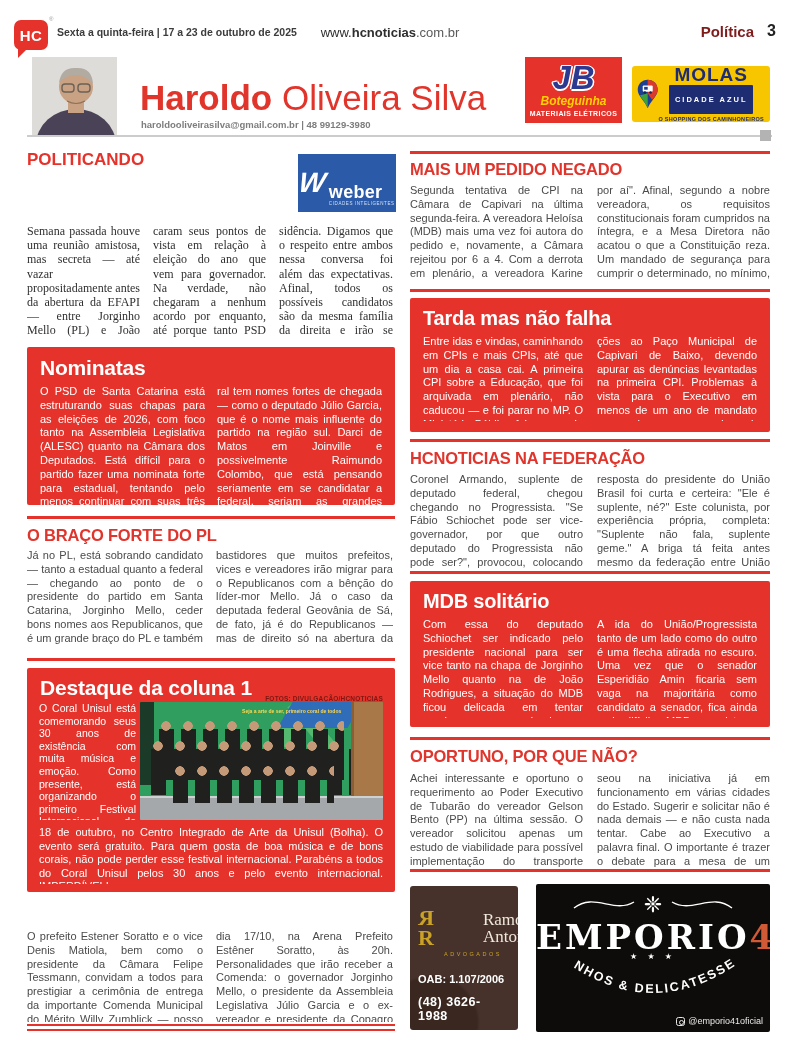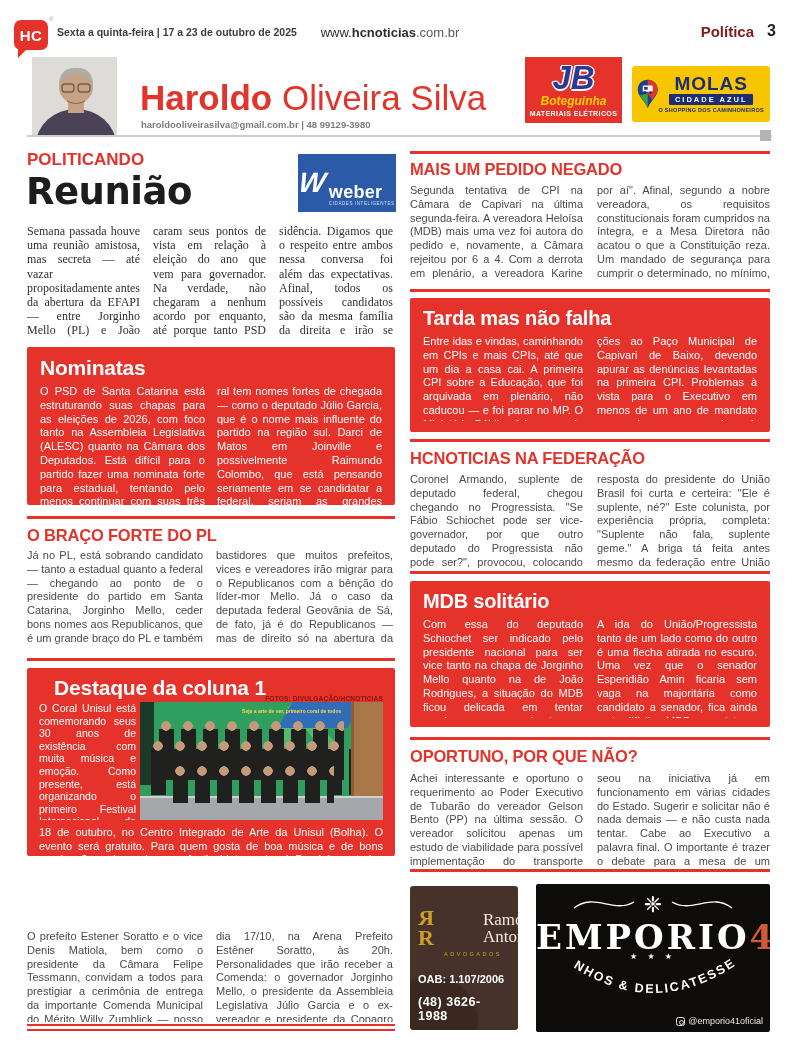--- a/index.html
+++ b/index.html
@@ -36,21 +36,21 @@
   .jb-initials { font-size:33px; font-weight:bold; font-style:italic; color:#2b3990; line-height:30px;
     text-shadow:-1.5px 0 #fff,1.5px 0 #fff,0 -1.5px #fff,0 1.5px #fff,1px 1px #fff,-1px -1px #fff; }
   .jb-name { font-size:12px; font-weight:bold; font-style:italic; color:#ffd100; margin-top:1px; }
   .jb-tag { font-size:7px; font-weight:bold; color:#fff; letter-spacing:.4px; margin-top:2px; }
 
   .ad-molas { position:absolute; left:632px; top:66px; width:138px; height:56px; background:#f7c600;
     border-radius:3px; display:flex; align-items:center; padding:4px 6px 4px 5px; overflow:hidden; }
   .molas-right { flex:1; display:flex; flex-direction:column; align-items:center; }
   .molas-name { font-size:19px; font-weight:bold; color:#1e2c72; letter-spacing:1px; line-height:18px; }
   .molas-bar { background:#1e2c72; color:#fff; font-size:7.5px; font-weight:bold; letter-spacing:2px;
-    padding:1px 6px; border-radius:1px; margin-top:1px; white-space:nowrap; }
+    padding:10px 6px; border-radius:1px; margin-top:1px; white-space:nowrap; }
   .molas-tag { font-size:5.5px; font-weight:bold; color:#1e2c72; margin-top:2px; letter-spacing:.3px; white-space:nowrap; }
 
   
   .hdr-divider { position:absolute; left:27px; top:135px; width:745px; height:2px; background:#cccccc; }
   .hdr-divider-square { position:absolute; left:760px; top:130px; width:11px; height:11px; background:#b3b3b3; }
 
   
   .kicker { position:absolute; left:27px; top:150px; font-size:17px; font-weight:bold; color:#e5322a; }
   .headline { position:absolute; left:26px; top:170px; font-size:37px; font-weight:bold; color:#1d1d1d;
     font-family:"DejaVu Sans", sans-serif; letter-spacing:-.5px; }
@@ -160,21 +160,20 @@
       <div class="molas-name">MOLAS</div>
       <div class="molas-bar">CIDADE AZUL</div>
       <div class="molas-tag">O SHOPPING DOS CAMINHONEIROS</div>
     </div>
   </div>
 
   <div class="hdr-divider"></div>
   <div class="hdr-divider-square"></div>
 
   <div class="kicker">POLITICANDO</div>
-  <div class="headline">Reunião</div>
 
   <div class="ad-weber">
     <span class="weber-w">W</span>
     <span class="weber-txt">
       <span class="weber-name">weber</span>
       <span class="weber-tag">CIDADES INTELIGENTES</span>
     </span>
   </div>
 
   <div class="cols" style="left:27px; top:224px; width:366px; height:114px; gap:13px;">
@@ -194,21 +193,21 @@
   <div class="rule" style="left:27px; top:516px; width:368px;"></div>
 
   <div class="sec-title" style="left:27px; top:526px;">O BRAÇO FORTE DO PL</div>
   <div class="cols" style="left:27px; top:549px; width:366px; height:98px; gap:13px;">
     <div class="sansbody" style="width:176px;">Já no PL, está sobrando candidato — tanto a estadual quanto a federal — chegando ao ponto de o presidente do partido em Santa Catarina, Jorginho Mello, ceder bons nomes aos Republicanos, que é um grande braço do PL e também comandado pelo governador. Nota-se nos</div>
     <div class="sansbody" style="width:177px;">bastidores que muitos prefeitos, vices e vereadores irão migrar para o Republicanos com a bênção do líder-mor Mello. Já o caso da deputada federal Geovânia de Sá, de fato, já é do Republicanos — mas de direito só na abertura da janela, em abril do ano que vem.</div>
   </div>
 
   <div class="rule" style="left:27px; top:658px; width:368px;"></div>
 
-  <div class="redbox" style="left:27px; top:668px; width:368px; height:188px; padding:8px 27px;">
+  <div class="redbox" style="left:27px; top:668px; width:368px; height:224px; padding:8px 13px;">
     <div class="bx-title">Destaque da coluna 1</div>
     <div class="credit" style="right:12px; top:27px;">FOTOS: DIVULGAÇÃO/HCNOTICIAS</div>
     <div style="position:absolute; left:12px; top:34px; width:97px; height:118px; font-size:10.5px; line-height:12.6px; text-align:justify; color:#fff; overflow:hidden;">O Coral Unisul está comemorando seus 30 anos de existência com muita música e emoção. Como presente, está organizando o primeiro Festival Internacional de Corais, que acontecerá de 16 a</div>
 
     <div class="choir-photo" style="left:113px; top:34px; width:243px; height:118px; position:absolute;">
       <div class="wall-dark"></div>
       <div class="wall-x" style="left:60%; top:-6px; width:14px; height:60px; transform:rotate(40deg);"></div>
       <div class="wall-x" style="left:68%; top:-6px; width:14px; height:60px; transform:rotate(-40deg);"></div>
       <div class="wall-blue"></div>
       <div class="wall-text">Seja a arte de ser, primeiro coral de todos</div>

